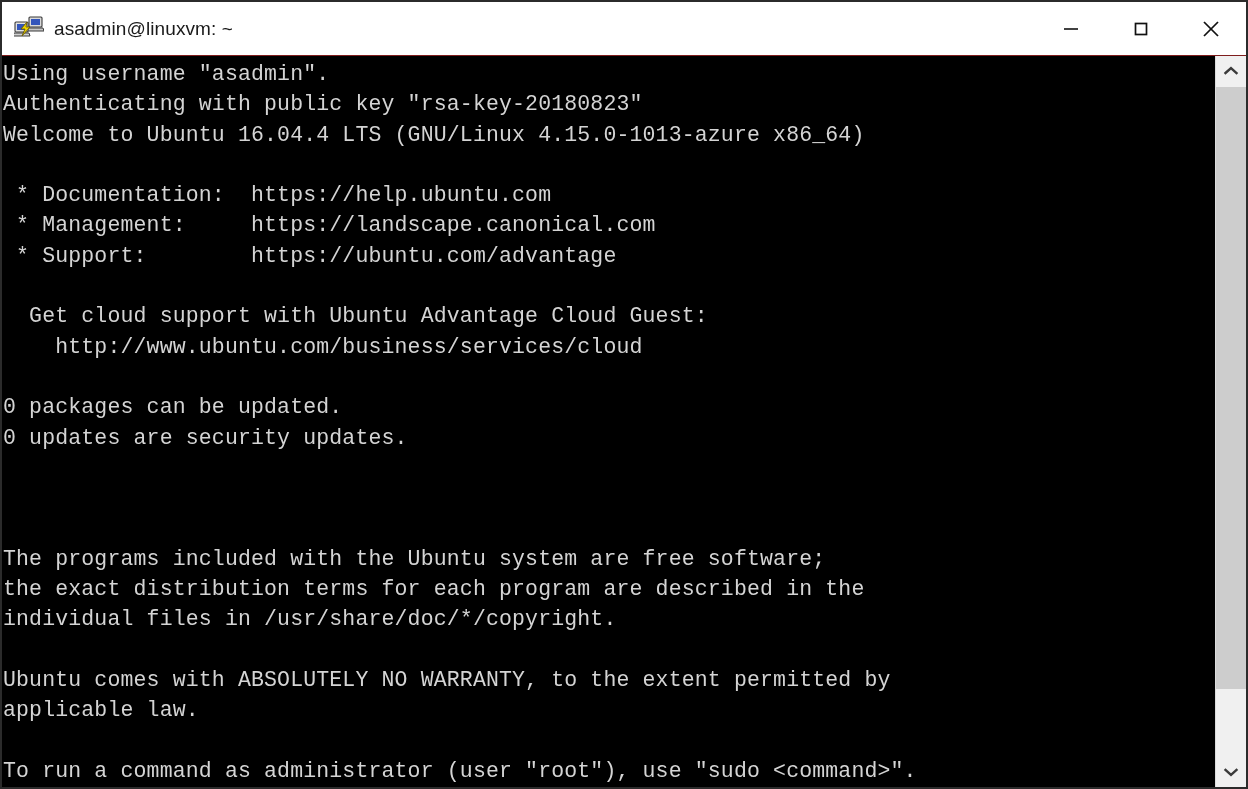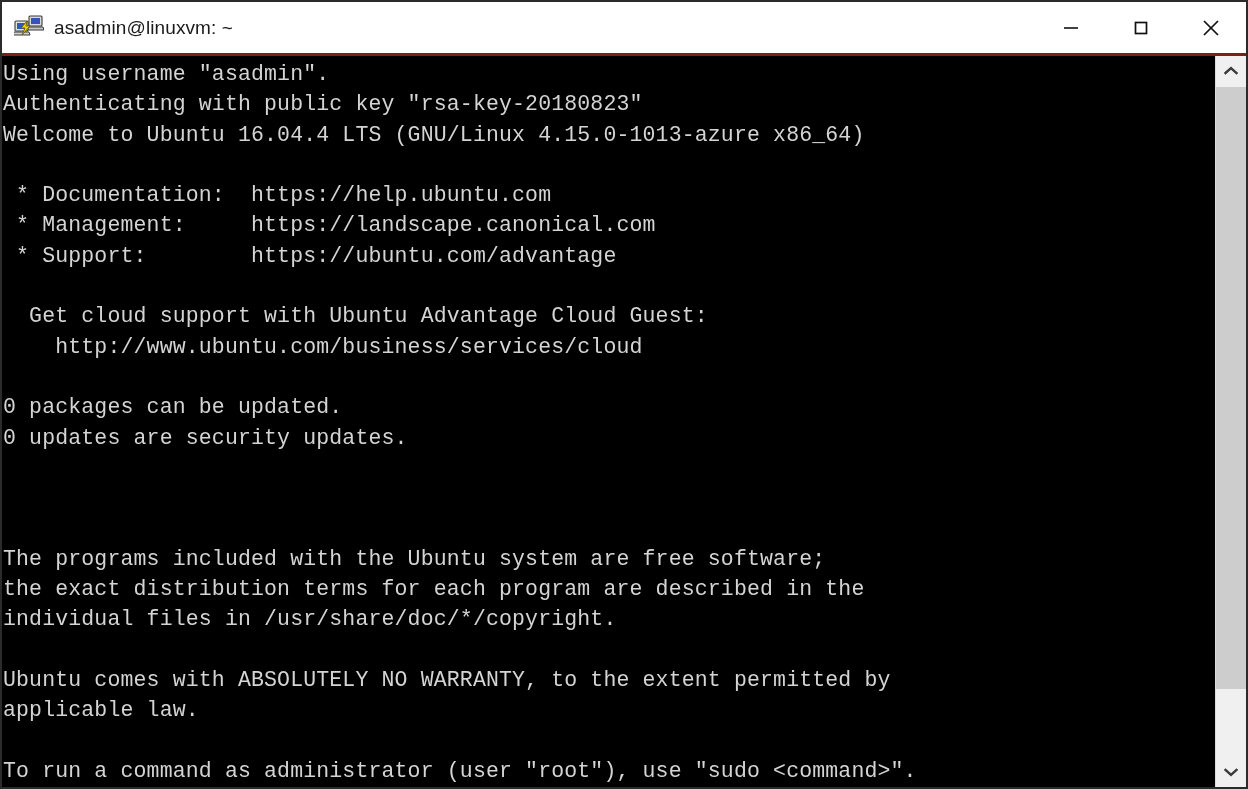--- a/index.html
+++ b/index.html
@@ -23,21 +23,21 @@
 
   
   .titlebar {
     position: absolute;
     left: 0;
     top: 0;
     width: 100%;
     height: 54px;
     box-sizing: border-box;
     background: #ffffff;
-    border-bottom: 3px solid #7f1d1d;
+    border-bottom: 1px solid #7f1d1d;
     display: flex;
     align-items: center;
   }
 
   .title-icon {
     width: 30px;
     height: 26px;
     margin-left: 12px;
     margin-right: 10px;
     flex: 0 0 auto;

